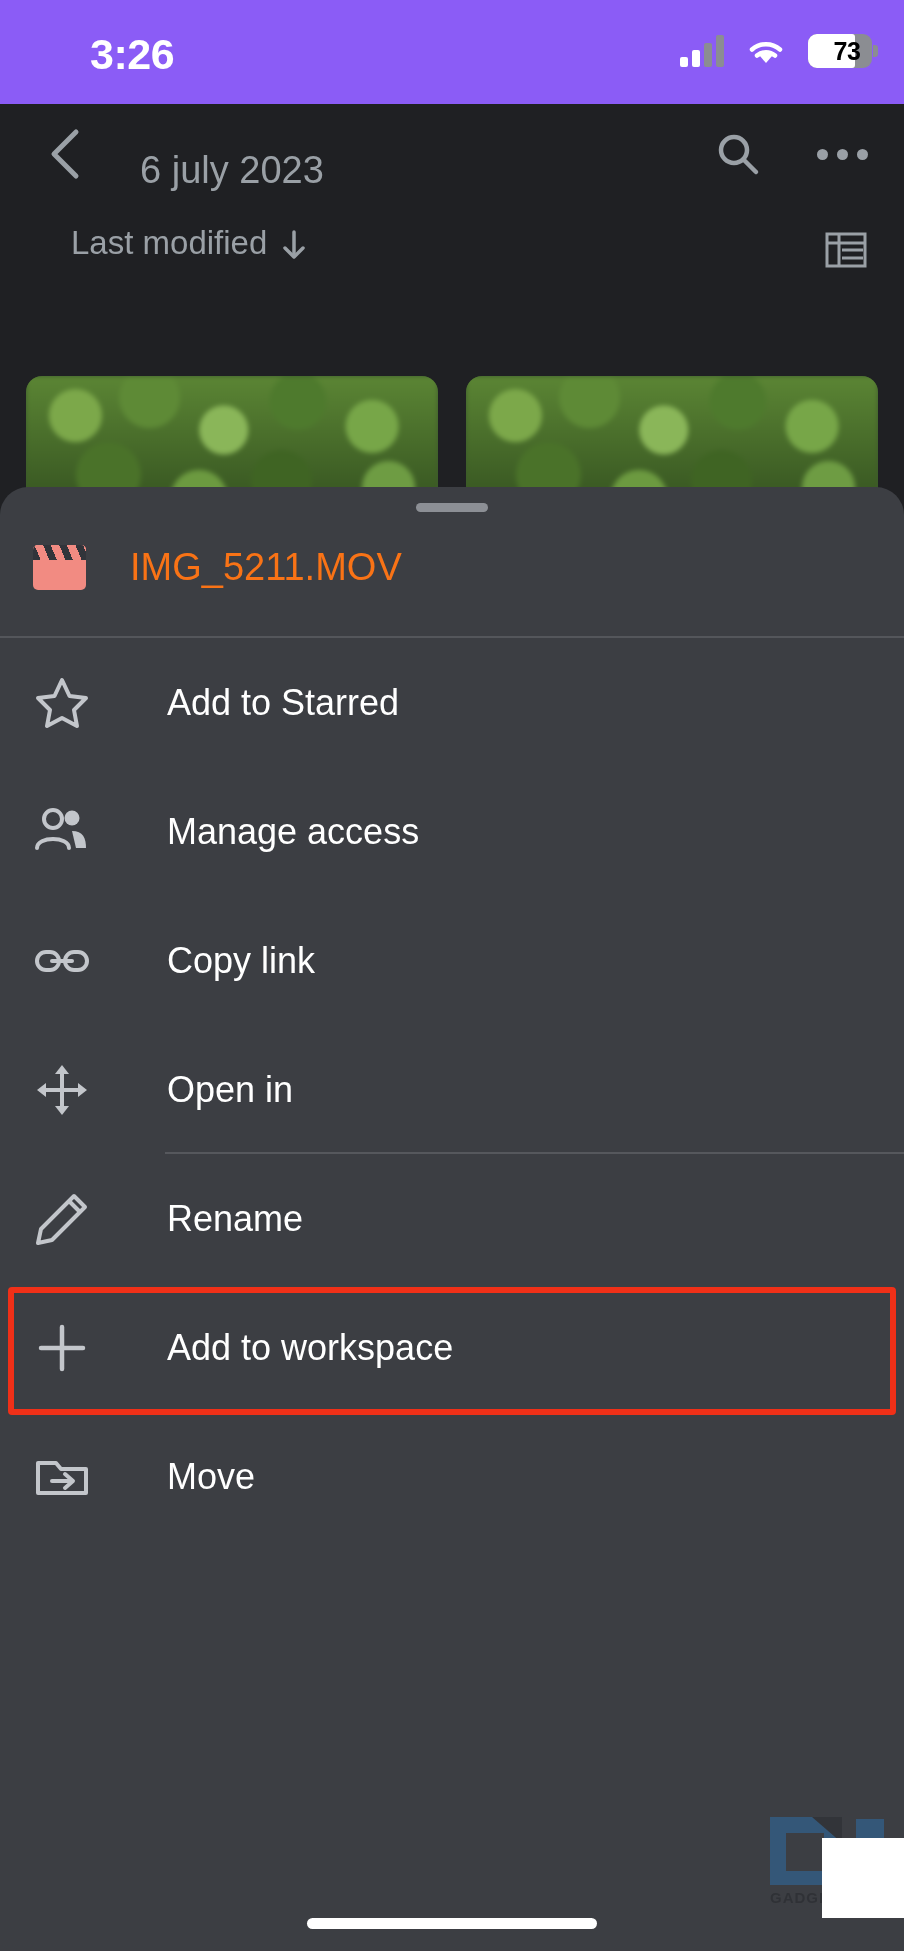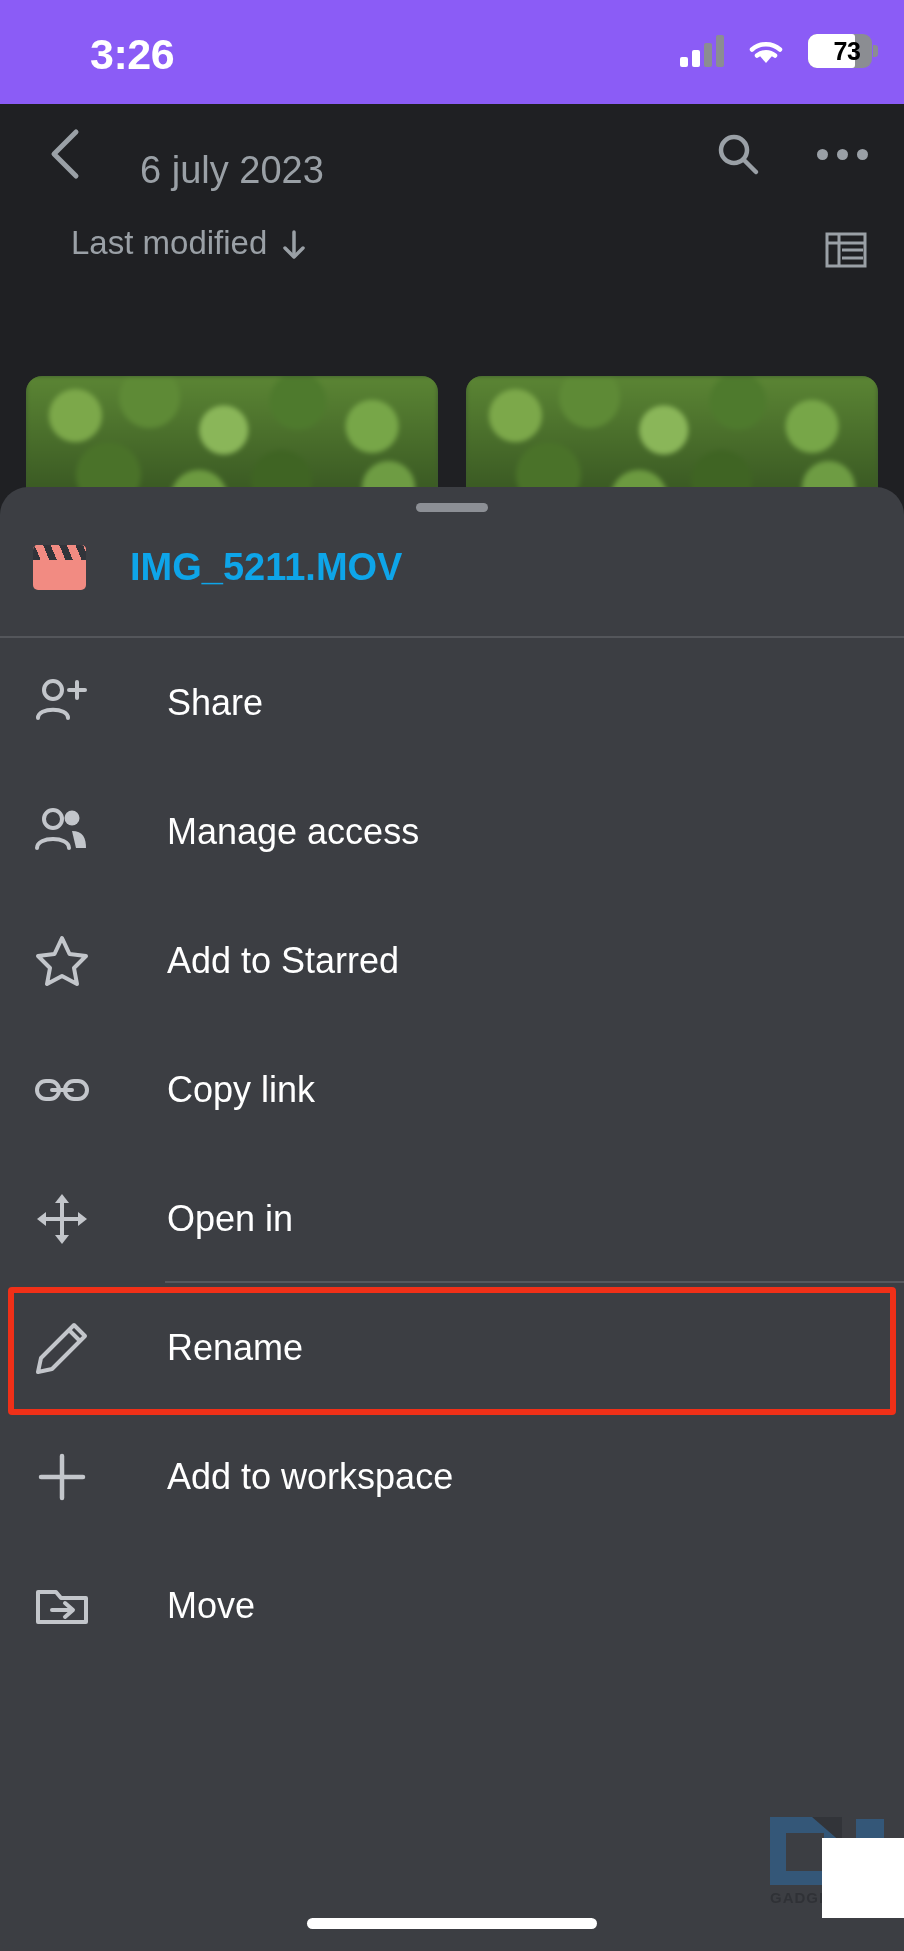--- a/index.html
+++ b/index.html
@@ -147,21 +147,21 @@
     background: #f28b82; overflow: hidden;
   }
   .file-icon .strip::before {
     content: ""; position: absolute; inset: 0;
     background: repeating-linear-gradient(68deg,
       #31343a 0 7px, #f28b82 7px 15px);
   }
   .file-name {
     position: absolute; left: 130px; top: 53px; height: 54px;
     display: flex; align-items: center;
-    color: #0ea5e9; font-size: 38px; font-weight: 700;
+    color: #f97316; font-size: 38px; font-weight: 400;
   }
   .sheet-sep {
     position: absolute; left: 0; top: 149px; width: 904px; height: 2px;
     background: #54565b;
   }
 
   
   .menu { position: absolute; left: 0; top: 151px; width: 904px; }
   .menu-item {
     position: relative; height: 129px; width: 904px;
@@ -316,51 +316,40 @@
     <div class="sheet-header">
       <div class="file-icon">
         <div class="strip"></div>
       </div>
       <div class="file-name">IMG_5211.MOV</div>
     </div>
     <div class="sheet-sep"></div>
 
     <div class="menu">
 
-      <div class="menu-item">
-        <span class="mi-icon">
-          <svg width="60" height="60" viewBox="0 0 60 60">
-            <circle cx="21" cy="17" r="9" stroke="#c3c6cb" stroke-width="4" fill="none"></circle>
-            <path d="M6 45 C6 34 36 34 36 45" stroke="#c3c6cb" stroke-width="4" fill="none" stroke-linecap="round"></path>
-            <line x1="45" y1="9" x2="45" y2="25" stroke="#c3c6cb" stroke-width="4" stroke-linecap="round"></line>
-            <line x1="37" y1="17" x2="53" y2="17" stroke="#c3c6cb" stroke-width="4" stroke-linecap="round"></line>
-          </svg>
-        </span>
-        <span class="mi-label">Share</span>
+
+      <div class="menu-item">
+        <span class="mi-icon">
+          <svg width="60" height="60" viewBox="0 0 60 60">
+            <path d="M30 7 L37.5 23 L54 25 L42 37 L45 53 L30 45 L15 53 L18 37 L6 25 L22.5 23 Z" stroke="#c3c6cb" stroke-width="4" fill="none" stroke-linejoin="round"></path>
+          </svg>
+        </span>
+        <span class="mi-label">Add to Starred</span>
       </div>
 
       <div class="menu-item">
         <span class="mi-icon">
           <svg width="60" height="60" viewBox="0 0 60 60">
             <circle cx="21" cy="17" r="9" stroke="#c3c6cb" stroke-width="4" fill="none"></circle>
             <path d="M5 46 C5 34 37 34 37 46" stroke="#c3c6cb" stroke-width="4" fill="none" stroke-linecap="round"></path>
             <circle cx="40" cy="16" r="7.5" fill="#c3c6cb"></circle>
             <path d="M40 29 C51 29 54 36 54 46 L44 46" fill="#c3c6cb"></path>
           </svg>
         </span>
         <span class="mi-label">Manage access</span>
-      </div>
-
-      <div class="menu-item">
-        <span class="mi-icon">
-          <svg width="60" height="60" viewBox="0 0 60 60">
-            <path d="M30 7 L37.5 23 L54 25 L42 37 L45 53 L30 45 L15 53 L18 37 L6 25 L22.5 23 Z" stroke="#c3c6cb" stroke-width="4" fill="none" stroke-linejoin="round"></path>
-          </svg>
-        </span>
-        <span class="mi-label">Add to Starred</span>
       </div>
 
 
       <div class="menu-item">
         <span class="mi-icon">
           <svg width="60" height="60" viewBox="0 0 60 60">
             <rect x="5" y="21" width="22" height="18" rx="9" stroke="#c3c6cb" stroke-width="4" fill="none"></rect>
             <rect x="33" y="21" width="22" height="18" rx="9" stroke="#c3c6cb" stroke-width="4" fill="none"></rect>
             <line x1="20" y1="30" x2="40" y2="30" stroke="#c3c6cb" stroke-width="4" stroke-linecap="round"></line>
           </svg>

